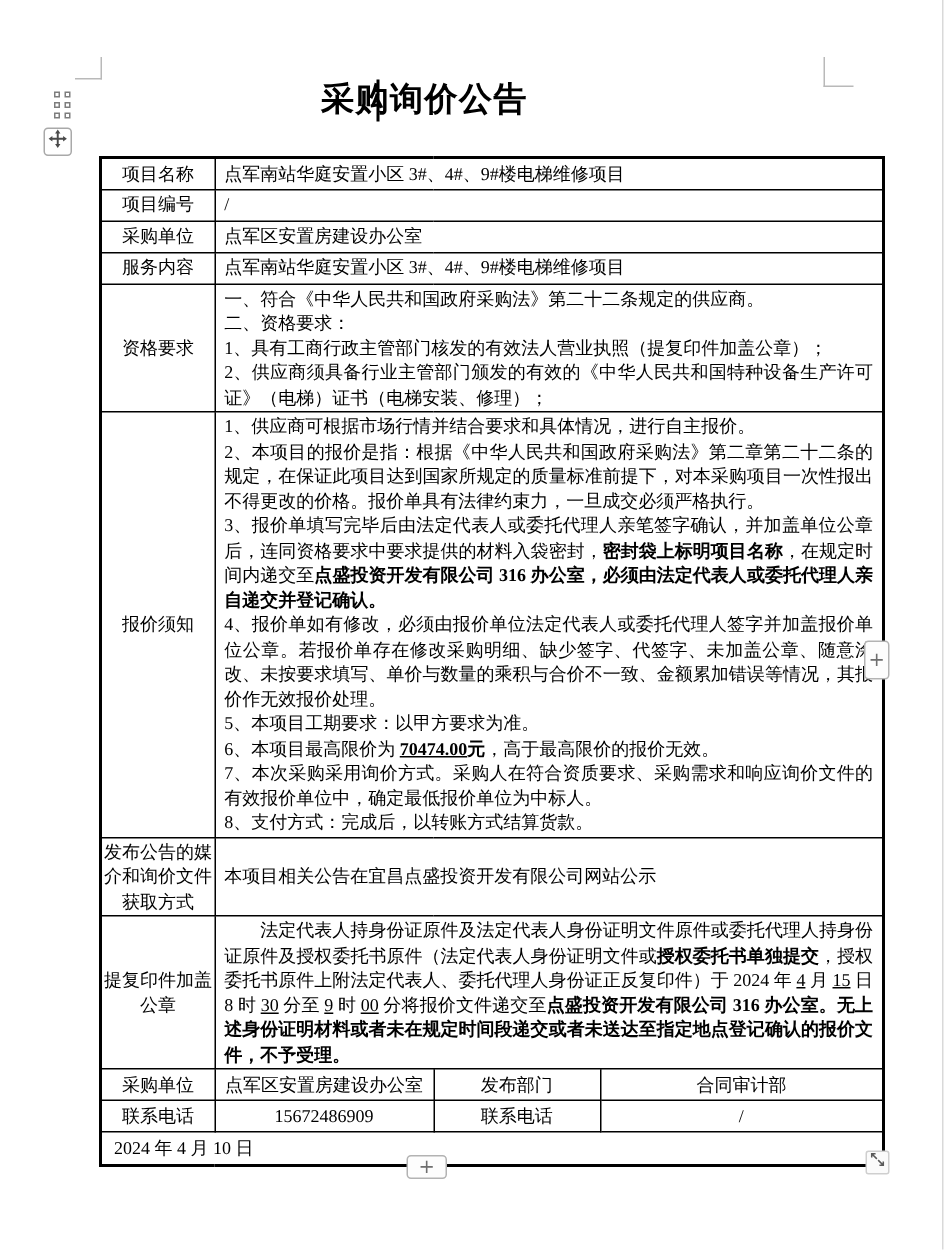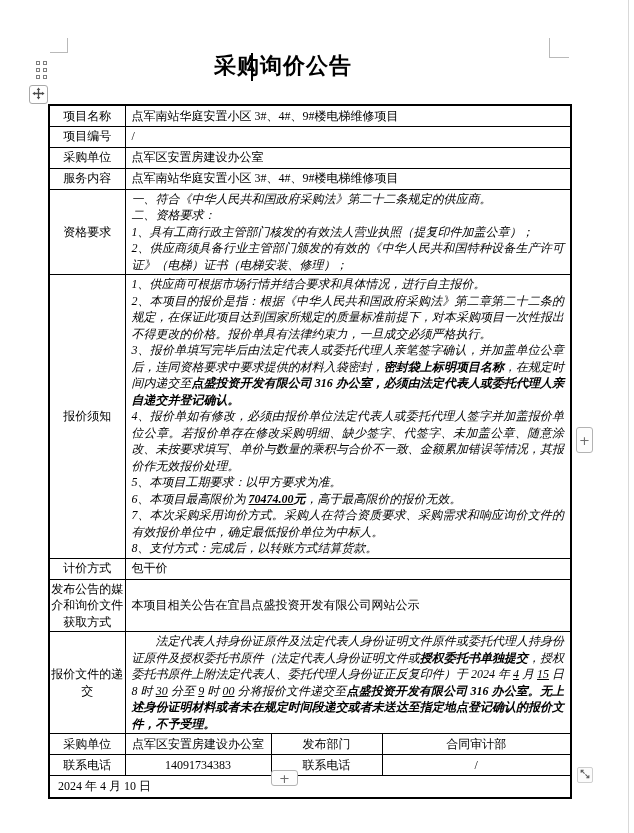--- a/index.html
+++ b/index.html
@@ -26,33 +26,33 @@
     display: flex; align-items: center; justify-content: center;
   }
 
   .doc-title {
     left: 0; top: 51px; width: 566px; text-align: center;
     font-size: 22px; font-weight: bold; letter-spacing: 1px;
   }
   .cursor { left: 251px; top: 53px; width: 2px; height: 28px; background: #000; }
 
   table.doc {
-    position: absolute; left: 48px; top: 104px; width: 522px;
+    position: absolute; left: 66px; top: 104px; width: 522px;
     border-collapse: collapse; table-layout: fixed;
     border: 2px solid #000;
   }
   table.doc td {
     border: 1px solid #000;
     font-size: 12px; line-height: 16.5px;
     vertical-align: middle;
     word-break: break-all;
   }
   td.lbl { text-align: center; padding: 1px 0; }
   td.val { text-align: left; padding: 1px 6px; }
-  td.rich { padding: 1px 6px; text-align: justify; font-style: italic; }
+  td.rich { padding: 1px 6px; text-align: justify; }
   td.ftr { text-align: center; padding: 1px 2px; }
   td.date-cell { text-align: left; padding: 2px 8px; }
   .para { min-height: 16.5px; }
   .indent .para { text-indent: 2em; }
   .st-b { font-weight: bold; }
   .st-u { text-decoration: underline; margin-top: 18px; }
   tr.r-short td { height: 21px; }
 
   .plus-btn {
     position: absolute;
@@ -137,43 +137,39 @@
           <div class="para"><span>1、供应商可根据市场行情并结合要求和具体情况，进行自主报价。</span></div>
           <div class="para"><span>2、本项目的报价是指：根据《中华人民共和国政府采购法》第二章第二十二条的规定，在保证此项目达到国家所规定的质量标准前提下，对本采购项目一次性报出不得更改的价格。报价单具有法律约束力，一旦成交必须严格执行。</span></div>
           <div class="para"><span>3、报价单填写完毕后由法定代表人或委托代理人亲笔签字确认，并加盖单位公章后，连同资格要求中要求提供的材料入袋密封，</span><span class="st-b">密封袋上标明项目名称</span><span>，在规定时间内递交至</span><span class="st-b">点盛投资开发有限公司 316 办公室，必须由法定代表人或委托代理人亲自递交并登记确认。</span></div>
           <div class="para"><span>4、报价单如有修改，必须由报价单位法定代表人或委托代理人签字并加盖报价单位公章。若报价单存在修改采购明细、缺少签字、代签字、未加盖公章、随意涂改、未按要求填写、单价与数量的乘积与合价不一致、金额累加错误等情况，其报价作无效报价处理。</span></div>
           <div class="para"><span>5、本项目工期要求：以甲方要求为准。</span></div>
           <div class="para"><span>6、本项目最高限价为 </span><span class="st-b st-u">70474.00</span><span class="st-b">元</span><span>，高于最高限价的报价无效。</span></div>
           <div class="para"><span>7、本次采购采用询价方式。采购人在符合资质要求、采购需求和响应询价文件的有效报价单位中，确定最低报价单位为中标人。</span></div>
           <div class="para"><span>8、支付方式：完成后，以转账方式结算货款。</span></div>
         </td>
     </tr>
-    <tr class="r-short">
-      <td class="lbl">计价方式</td>
-      <td class="val" colspan="3">包干价</td>
-    </tr>
     <tr>
       <td class="lbl" style="height:52px;margin-left:20px;">发布公告的媒介和询价文件获取方式</td>
       <td class="val" colspan="3">本项目相关公告在宜昌点盛投资开发有限公司网站公示</td>
     </tr>
     <tr>
-      <td class="lbl">报价文件的递交</td>
+      <td class="lbl">提复印件加盖公章</td>
       <td class="rich indent" colspan="3">
           <div class="para"><span>法定代表人持身份证原件及法定代表人身份证明文件原件或委托代理人持身份证原件及授权委托书原件（法定代表人身份证明文件或</span><span class="st-b">授权委托书单独提交</span><span>，授权委托书原件上附法定代表人、委托代理人身份证正反复印件）于 2024 年 </span><span class="st-u">4</span><span> 月 </span><span class="st-u">15</span><span> 日 8 时 </span><span class="st-u">30</span><span> 分至 </span><span class="st-u">9</span><span> 时 </span><span class="st-u">00</span><span> 分将报价文件递交至</span><span class="st-b">点盛投资开发有限公司 316 办公室。无上述身份证明材料或者未在规定时间段递交或者未送达至指定地点登记确认的报价文件，不予受理。</span></div>
         </td>
     </tr>
     <tr class="r-short">
       <td class="ftr">采购单位</td>
       <td class="ftr">点军区安置房建设办公室</td>
       <td class="ftr">发布部门</td>
       <td class="ftr">合同审计部</td>
     </tr>
     <tr class="r-short">
       <td class="ftr">联系电话</td>
-      <td class="ftr">14091734383</td>
+      <td class="ftr">15672486909</td>
       <td class="ftr">联系电话</td>
       <td class="ftr">/</td>
     </tr>
     <tr class="r-short">
       <td class="date-cell" colspan="4">2024 年 4 月 10 日</td>
     </tr>
   </tbody>
 </table>
 
 <div class="plus-btn add-col">+</div>

